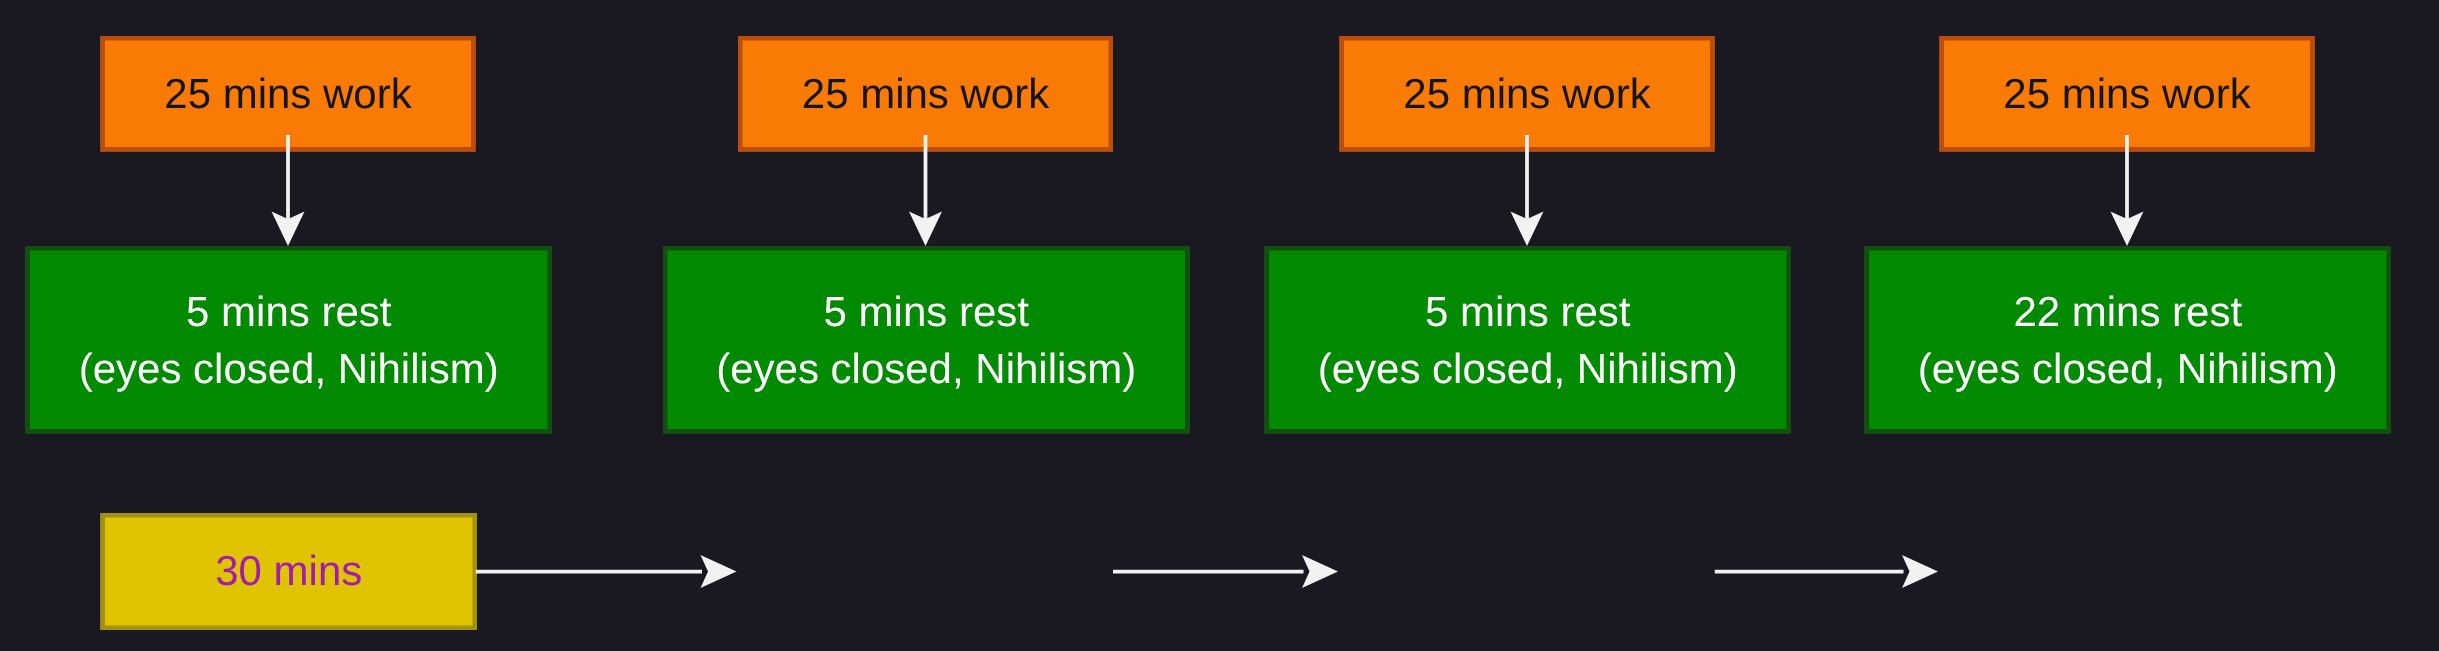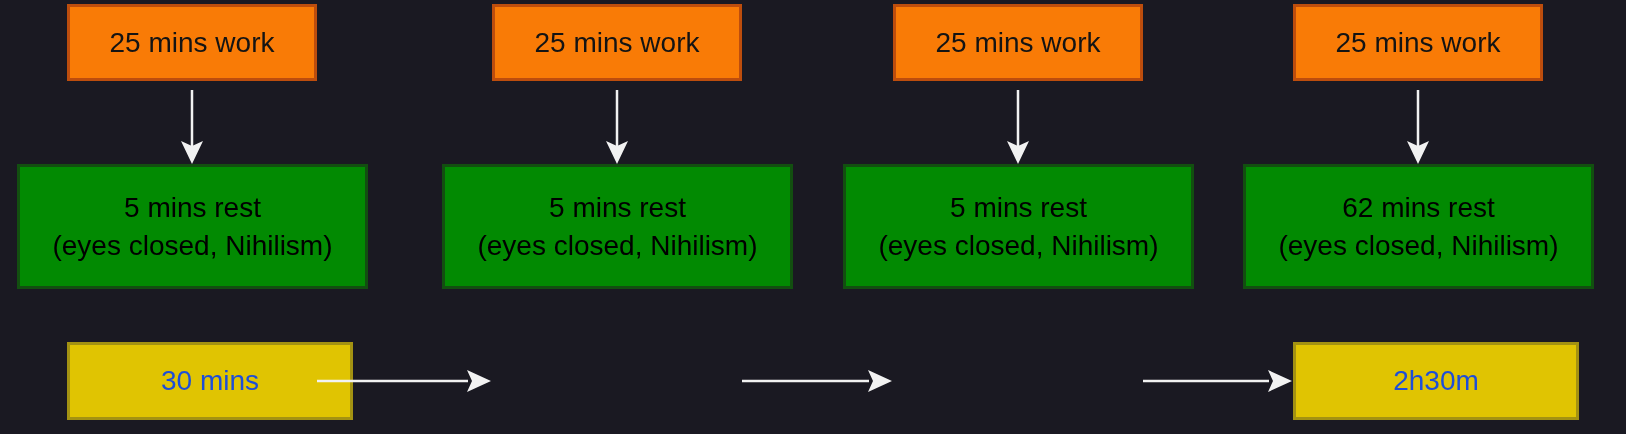--- a/index.html
+++ b/index.html
@@ -17,37 +17,37 @@
     position: absolute;
     box-sizing: border-box;
     display: flex;
     flex-direction: column;
     align-items: center;
     justify-content: center;
     text-align: center;
     font-size: 28px;
   }
   .work {
-    width: 250px; height: 77px; top: 4px;
+    width: 250px; height: 77px; top: 24px;
     background: #f97b06;
     border: 3px solid #bd4d0d;
     color: #141414;
   }
   .rest {
     width: 351px; height: 125px; top: 164px;
     background: #028a02;
     border: 3px solid #124f10;
-    color: #000000;
+    color: #ffffff;
     line-height: 38px;
   }
   .total {
-    width: 286px; height: 78px; top: 342px;
+    width: 251px; height: 78px; top: 342px;
     background: #e0c402;
     border: 3px solid #a39212;
-    color: #1d4ed8;
+    color: #a21caf;
   }
   
   .c0.work, .c0.total { left: 67px; }   .c0.rest { left: 17px; }
   .c1.work, .c1.total { left: 492px; }  .c1.rest { left: 442px; }
   .c2.work, .c2.total { left: 893px; }  .c2.rest { left: 843px; }
   .c3.work, .c3.total { left: 1293px; } .c3.rest { left: 1243px; }
 
   .down-arrow { position: absolute; top: 90px; }
   .da0 { left: 179px; } .da1 { left: 604px; } .da2 { left: 1005px; } .da3 { left: 1405px; }
 
@@ -99,25 +99,22 @@
   </div>
 
   <div class="node work c3">
     <span>25 mins work</span>
   </div>
   <svg class="down-arrow da3" width="26" height="76" viewBox="0 0 26 76">
     <line x1="13" y1="0" x2="13" y2="57" stroke="#f2f2f2" stroke-width="2.5"></line>
     <polygon points="2,51 13,74 24,51 13,56" fill="#f2f2f2"></polygon>
   </svg>
   <div class="node rest c3">
-    <span>62 mins rest</span>
+    <span>22 mins rest</span>
     <span>(eyes closed, Nihilism)</span>
-  </div>
-  <div class="node total c3">
-    <span>2h30m</span>
   </div>
 
   <svg class="right-arrow ra0" width="175" height="26" viewBox="0 0 175 26">
     <line x1="0" y1="13" x2="151" y2="13" stroke="#f2f2f2" stroke-width="2.5"></line>
     <polygon points="150,2 174,13 150,24 155,13" fill="#f2f2f2"></polygon>
   </svg>
   <svg class="right-arrow ra1" width="151" height="26" viewBox="0 0 151 26">
     <line x1="0" y1="13" x2="127" y2="13" stroke="#f2f2f2" stroke-width="2.5"></line>
     <polygon points="126,2 150,13 126,24 131,13" fill="#f2f2f2"></polygon>
   </svg>

